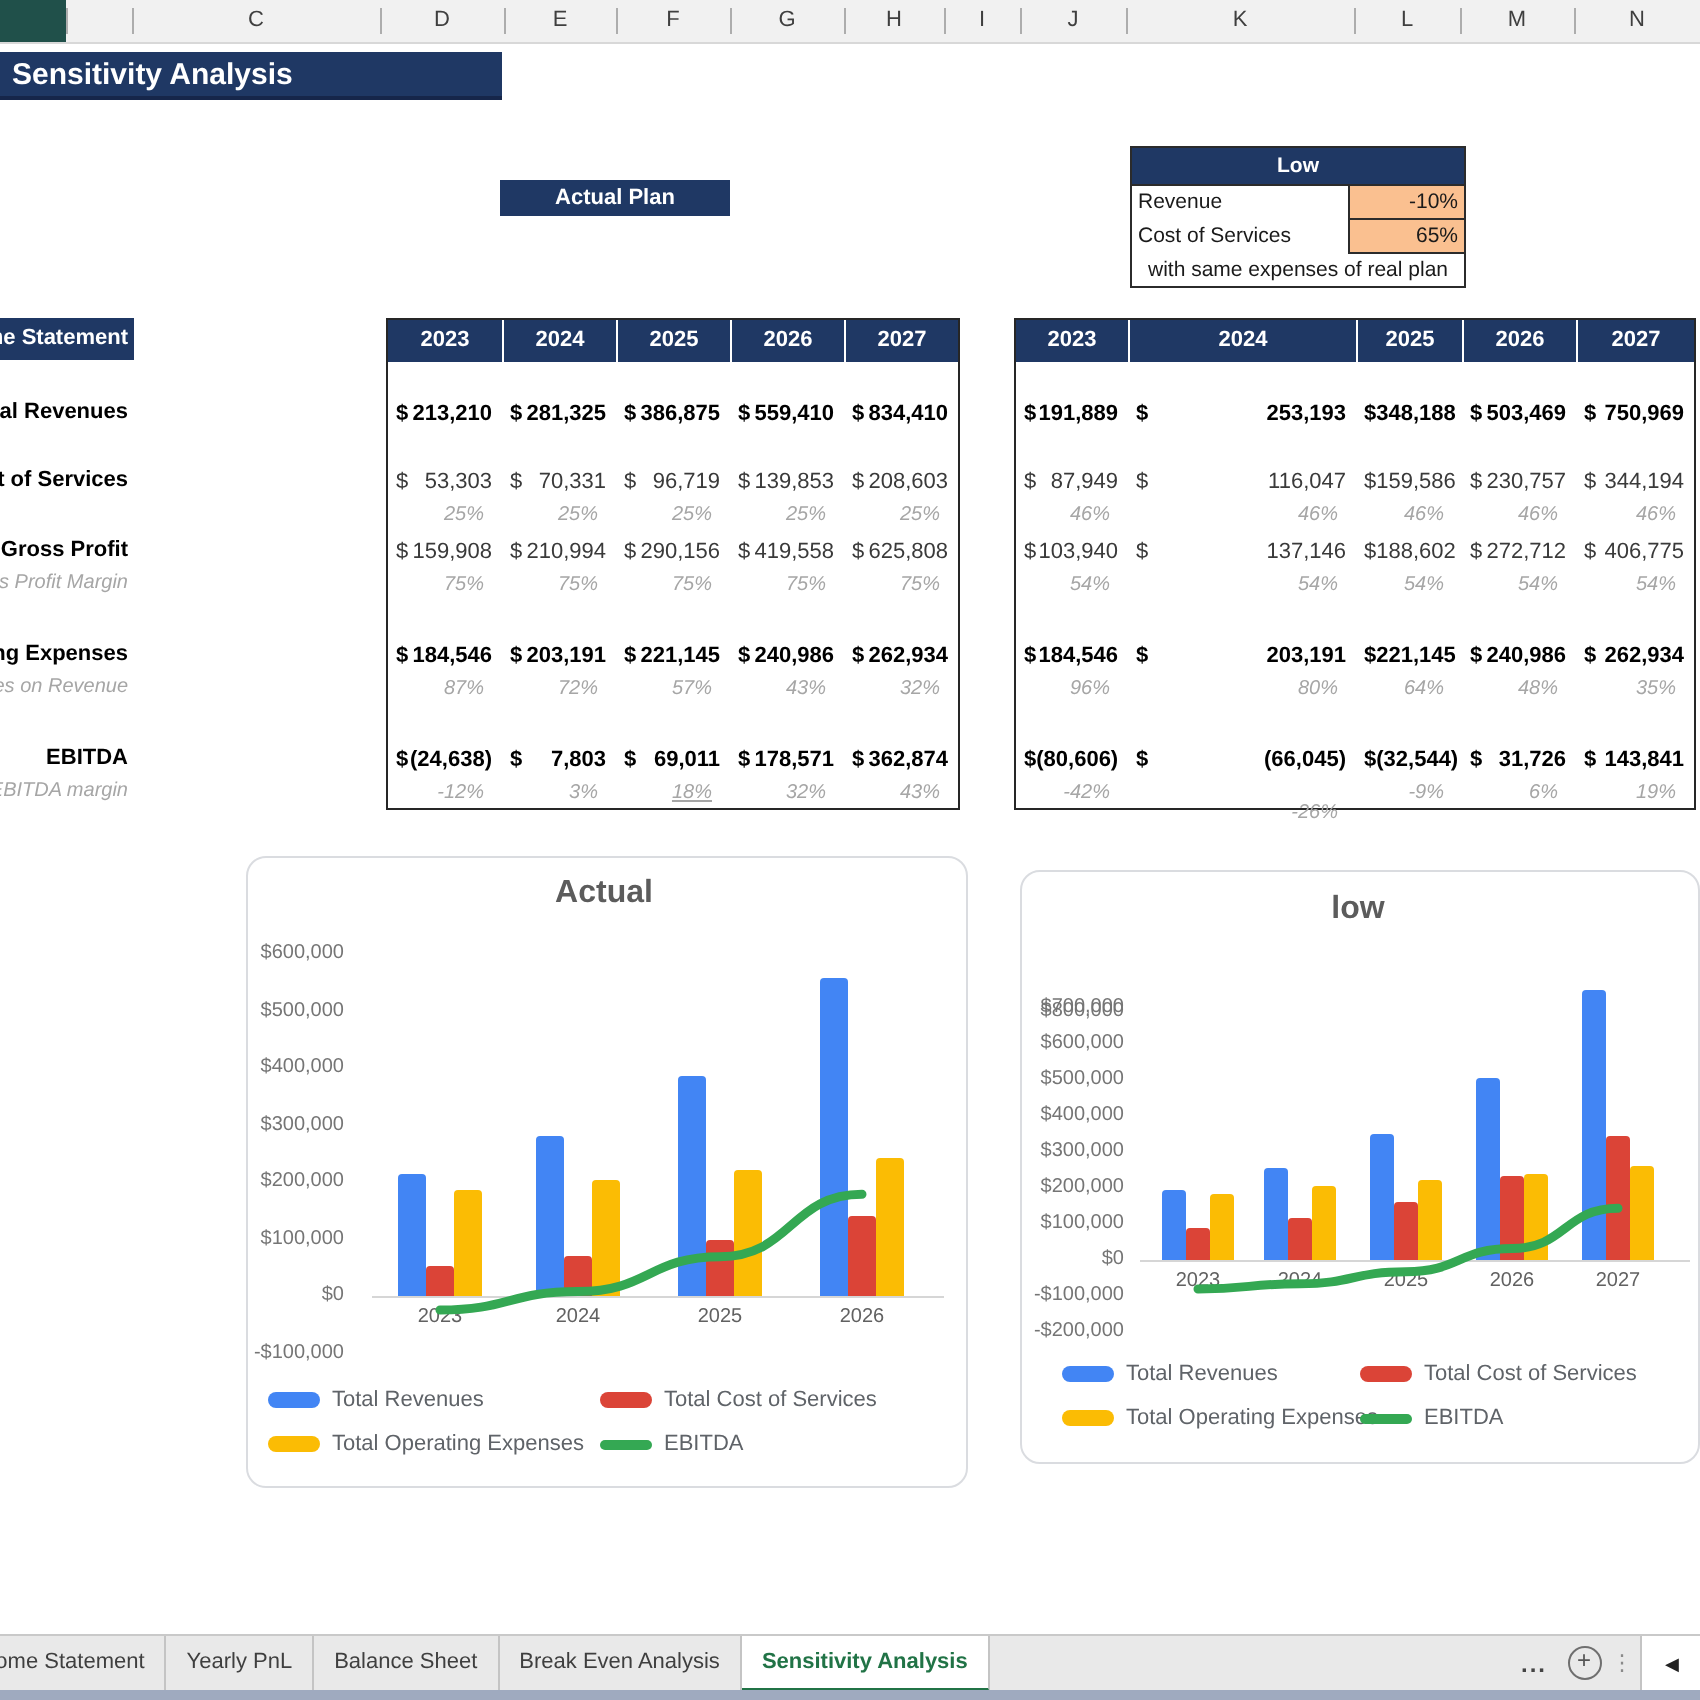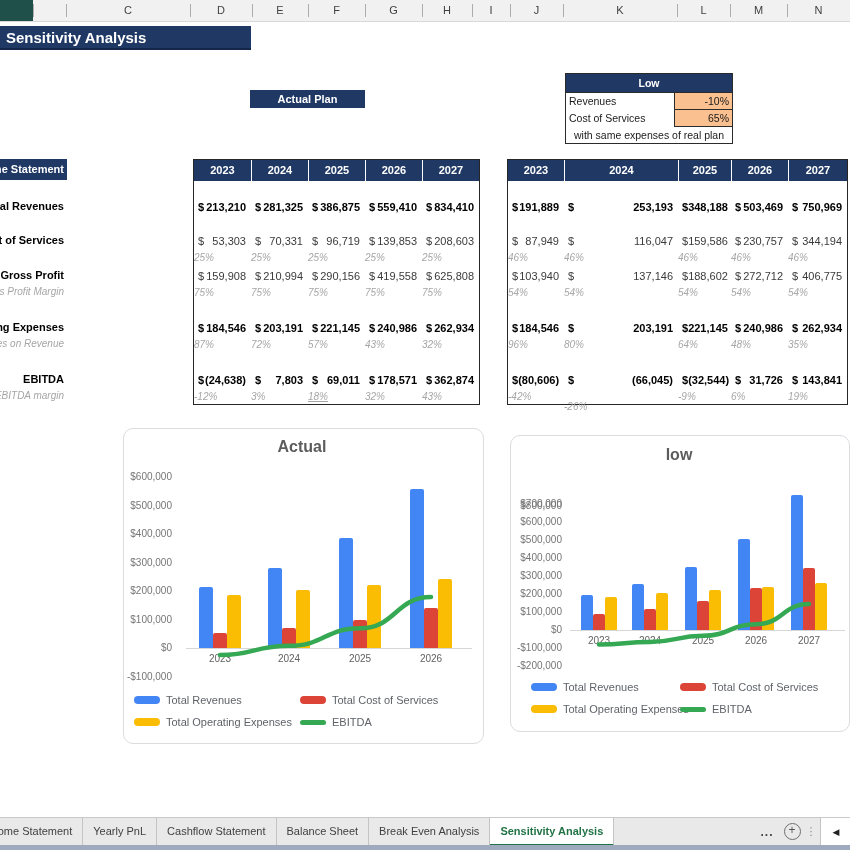--- a/index.html
+++ b/index.html
@@ -38,21 +38,21 @@
   .ftable{position:absolute;top:159px;height:246px;border:1px solid #262626;box-sizing:border-box;background:#fff;}
   .yearhdr{position:absolute;left:0;top:0;right:0;height:21px;background:#1F3864;display:flex;}
   .yearcell{color:#fff;font-weight:700;font-size:11px;line-height:21px;text-align:center;
             border-left:1px solid #ffffff;box-sizing:border-box;}
   .yearcell:first-child{border-left:none;}
   .cell{position:absolute;height:16px;line-height:16px;font-size:11px;display:flex;
         justify-content:space-between;box-sizing:border-box;padding:0 5px 0 4px;color:#3a3a3a;}
   .cell.bold{font-weight:700;color:#000;}
   .cell .num{text-align:right;}
   .pcell{position:absolute;height:15px;line-height:15px;font-size:10px;font-style:italic;color:#A6A6A6;
-         padding-right:9px;box-sizing:border-box;}
+         text-align:right;padding-right:9px;box-sizing:border-box;}
   
   .card{position:absolute;background:#fff;border:1px solid #DADCE0;border-radius:10px;}
   .ctitle{position:absolute;transform:translateX(-50%);font-size:16px;font-weight:700;color:#5c5c5c;}
   .ytick{position:absolute;width:80px;text-align:right;font-size:10px;color:#757575;height:12px;line-height:12px;}
   .xlab{position:absolute;transform:translateX(-50%);font-size:10px;color:#616161;height:12px;line-height:12px;}
   .axisline{position:absolute;height:1px;background:#D6D6D6;}
   .bar{position:absolute;border-radius:2px 2px 0 0;}
   .lgi{position:absolute;display:flex;align-items:center;}
   .lgsw{width:26px;height:8px;border-radius:4px;margin-right:6px;flex:0 0 auto;}
   .lgsw.line{height:5px;border-radius:2.5px;}
@@ -110,21 +110,21 @@
     </div>
   <div id="corner"></div>
 
   <div id="title-banner">Sensitivity Analysis</div>
 
   <div id="actual-plan-label">Actual Plan</div>
 
   <div id="low-box">
     <div class="low-header">Low</div>
     <div class="low-row">
-      <span class="low-label">Revenues</span>
+      <span class="low-label">Revenue</span>
       <span class="low-val">-10%</span>
     </div>
     <div class="low-row">
       <span class="low-label">Cost of Services</span>
       <span class="low-val">65%</span>
     </div>
     <div class="low-note">with same expenses of real plan</div>
   </div>
 
   <div id="row-labels">
@@ -495,21 +495,20 @@
     </div>
   <svg id="line-svg" width="850" height="850">
       <path d="M 220 655.02183 C 254.5 655.02183, 254.5 645.776145, 289 645.776145 C 324.5 645.776145, 324.5 628.331865, 360 628.331865 C 395.5 628.331865, 395.5 597.107265, 431 597.107265" fill="none" stroke="#34A853" stroke-width="4.5" stroke-linecap="round"></path>
       <path d="M 599 644.50908 C 624.5 644.50908, 624.5 641.8881, 650 641.8881 C 676.5 641.8881, 676.5 635.85792, 703 635.85792 C 729.5 635.85792, 729.5 624.28932, 756 624.28932 C 782.5 624.28932, 782.5 604.10862, 809 604.10862" fill="none" stroke="#34A853" stroke-width="4.5" stroke-linecap="round"></path>
     </svg>
 
   <div id="tabbar">
     <div id="tabs">
         <div class="tab">Income Statement</div>
         <div class="tab">Yearly PnL</div>
-        <div class="tab">Cashflow Statement</div>
         <div class="tab">Balance Sheet</div>
         <div class="tab">Break Even Analysis</div>
         <div class="tab active">Sensitivity Analysis</div>
       </div>
     <div class="tbctl" id="tb-more">...</div>
     <div class="tbctl" id="tb-plus">
         <span class="circ">+</span>
       </div>
     <div class="tbctl" id="tb-kebab">⋮</div>
     <div class="tbctl" id="tb-scroll">◀</div>

